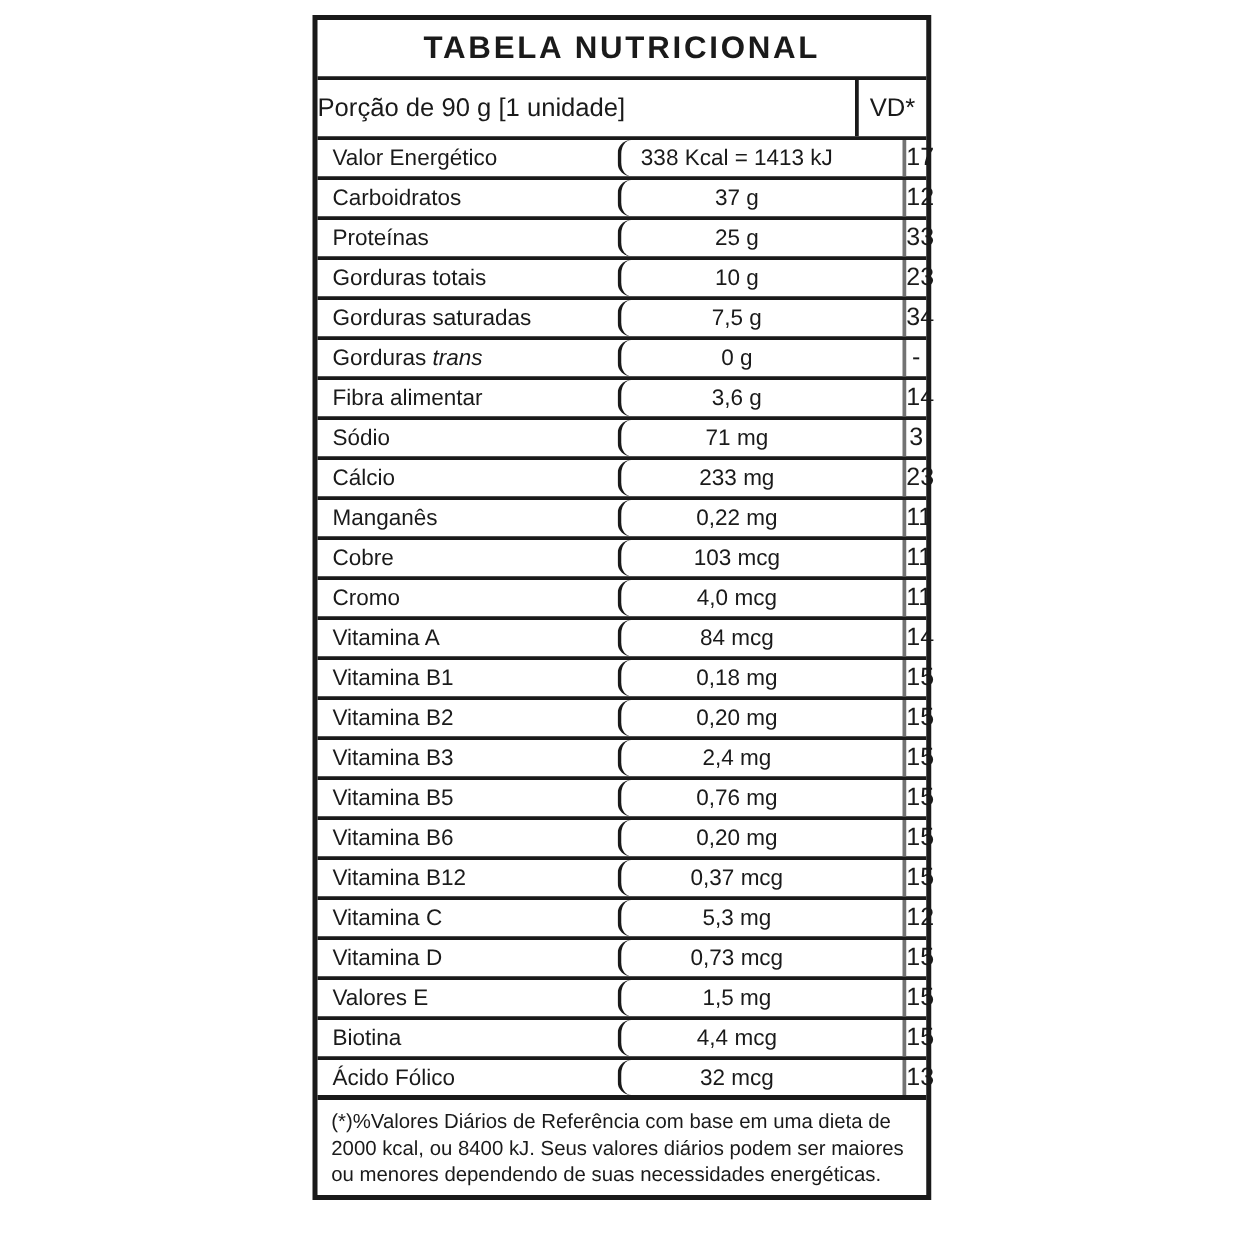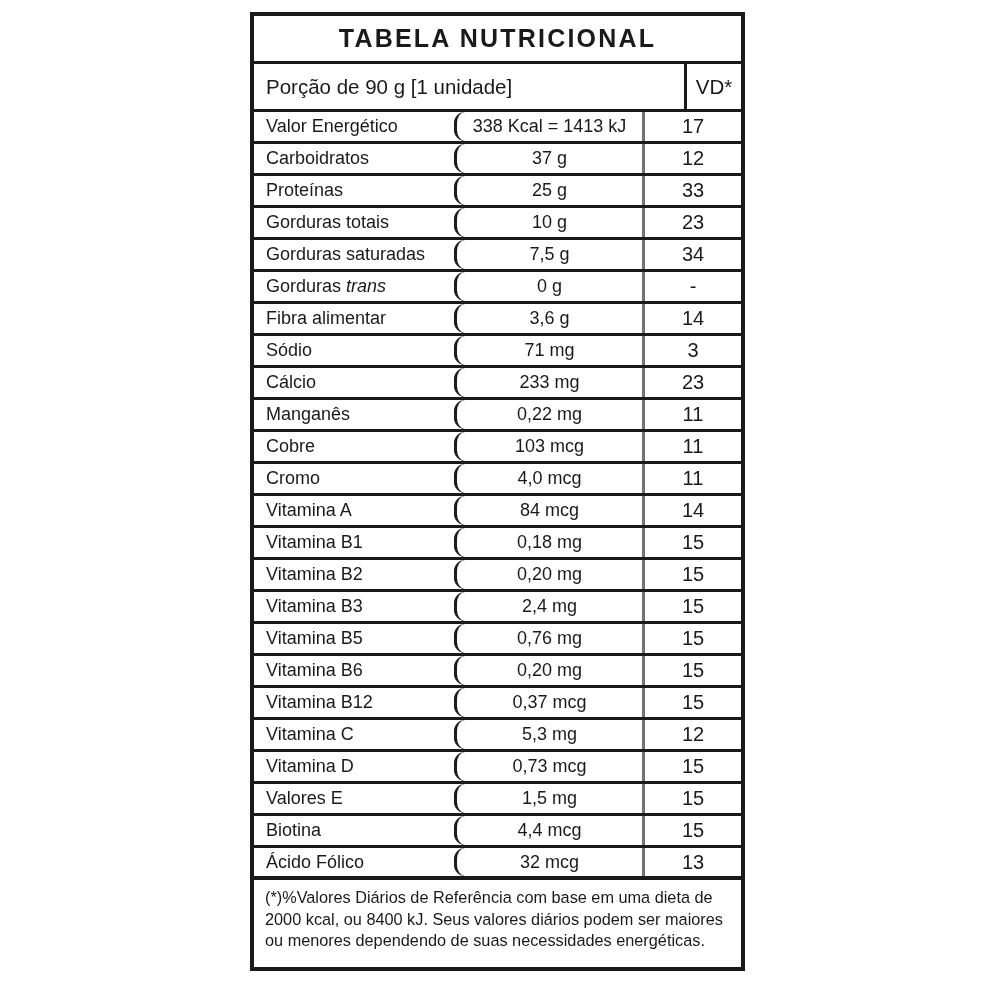--- a/index.html
+++ b/index.html
@@ -47,21 +47,20 @@
   .portion-row {
     height: 48px;
     display: flex;
     border-bottom: 3px solid #1a1a1a;
     box-sizing: border-box;
   }
   .portion-cell {
     flex: 0 0 394px;
     display: flex;
     align-items: center;
-    padding-left: 12px;
     box-sizing: border-box;
     font-size: 20.5px;
     white-space: nowrap;
   }
   .vd-cell {
     flex: 1 1 auto;
     display: flex;
     align-items: center;
     justify-content: center;
     border-left: 3px solid #1a1a1a;
@@ -70,20 +69,21 @@
     margin-left: 36px;
   }
 
   
   .rows-wrap { display: block; }
   .data-row {
     height: 32px;
     display: flex;
     border-bottom: 3px solid #1a1a1a;
     box-sizing: border-box;
+    gap: 40px;
   }
   .cell-name {
     flex: 0 0 200px;
     display: flex;
     align-items: center;
     padding-left: 12px;
     box-sizing: border-box;
     font-size: 18px;
     white-space: nowrap;
     overflow: hidden;
@@ -106,21 +106,21 @@
     justify-content: center;
     border-left: 3px solid #737373;
     box-sizing: border-box;
     font-size: 20px;
   }
   .data-row.last-data { border-bottom: 4px solid #1a1a1a; }
   .cell-name .ital { font-style: italic; padding-left: 5px; }
 
   
   .footnote {
-    padding: 7px 10px 15px 11px;
+    padding: 7px 10px 4px 11px;
     font-size: 16.3px;
     line-height: 1.33;
     box-sizing: border-box;
   }
   .footnote div { white-space: nowrap; }
 </style>
 </head>
 <body>
 
 <div id="nutrition-table">

